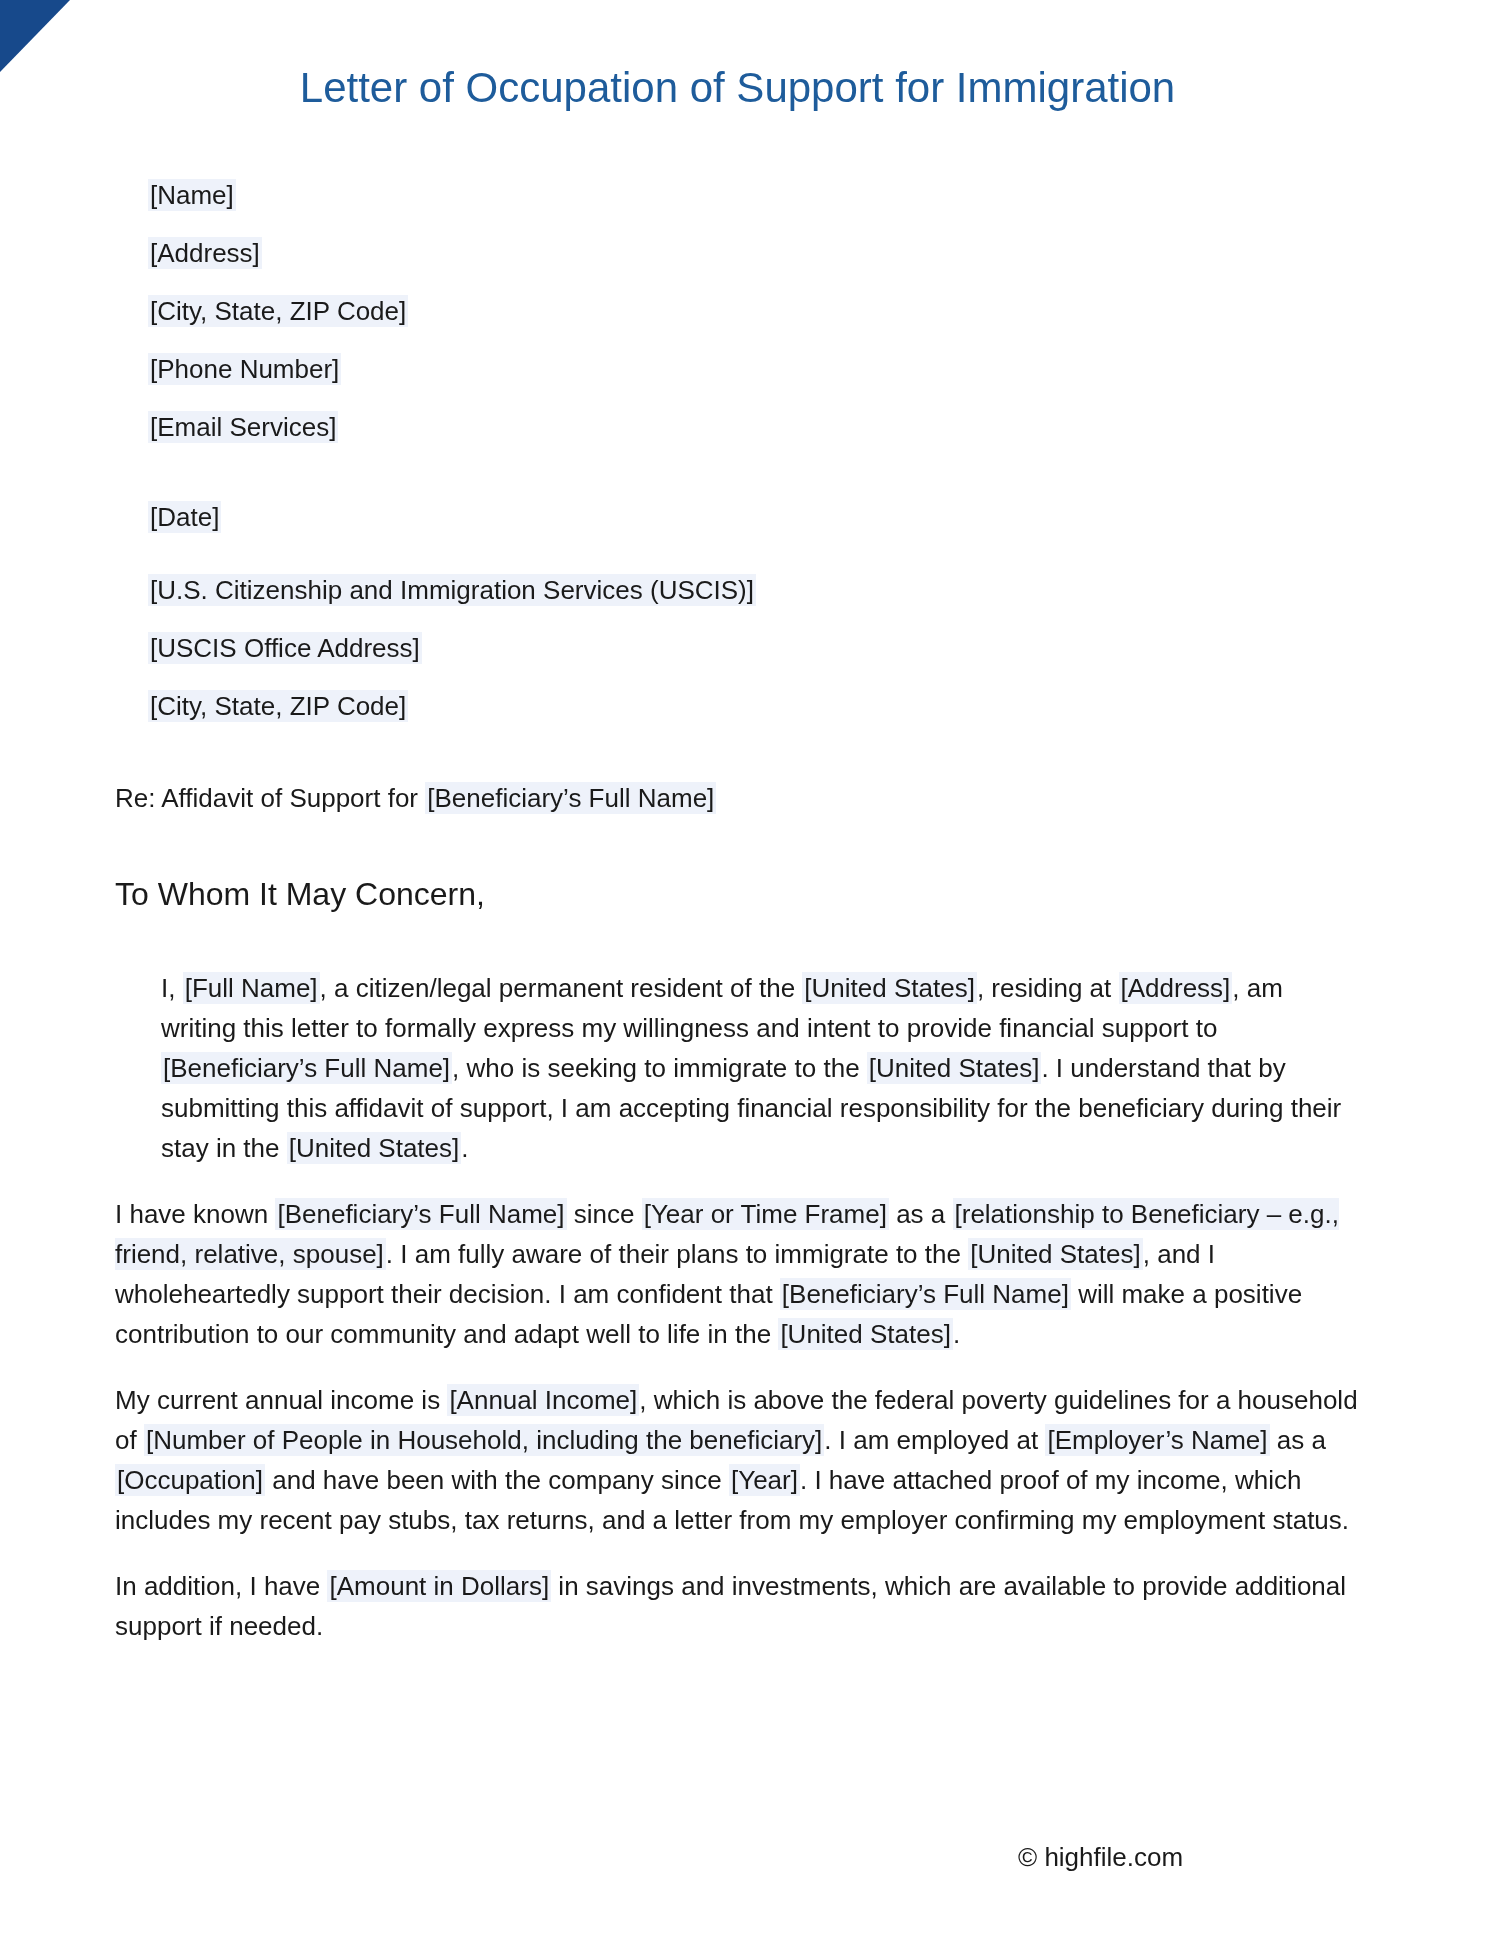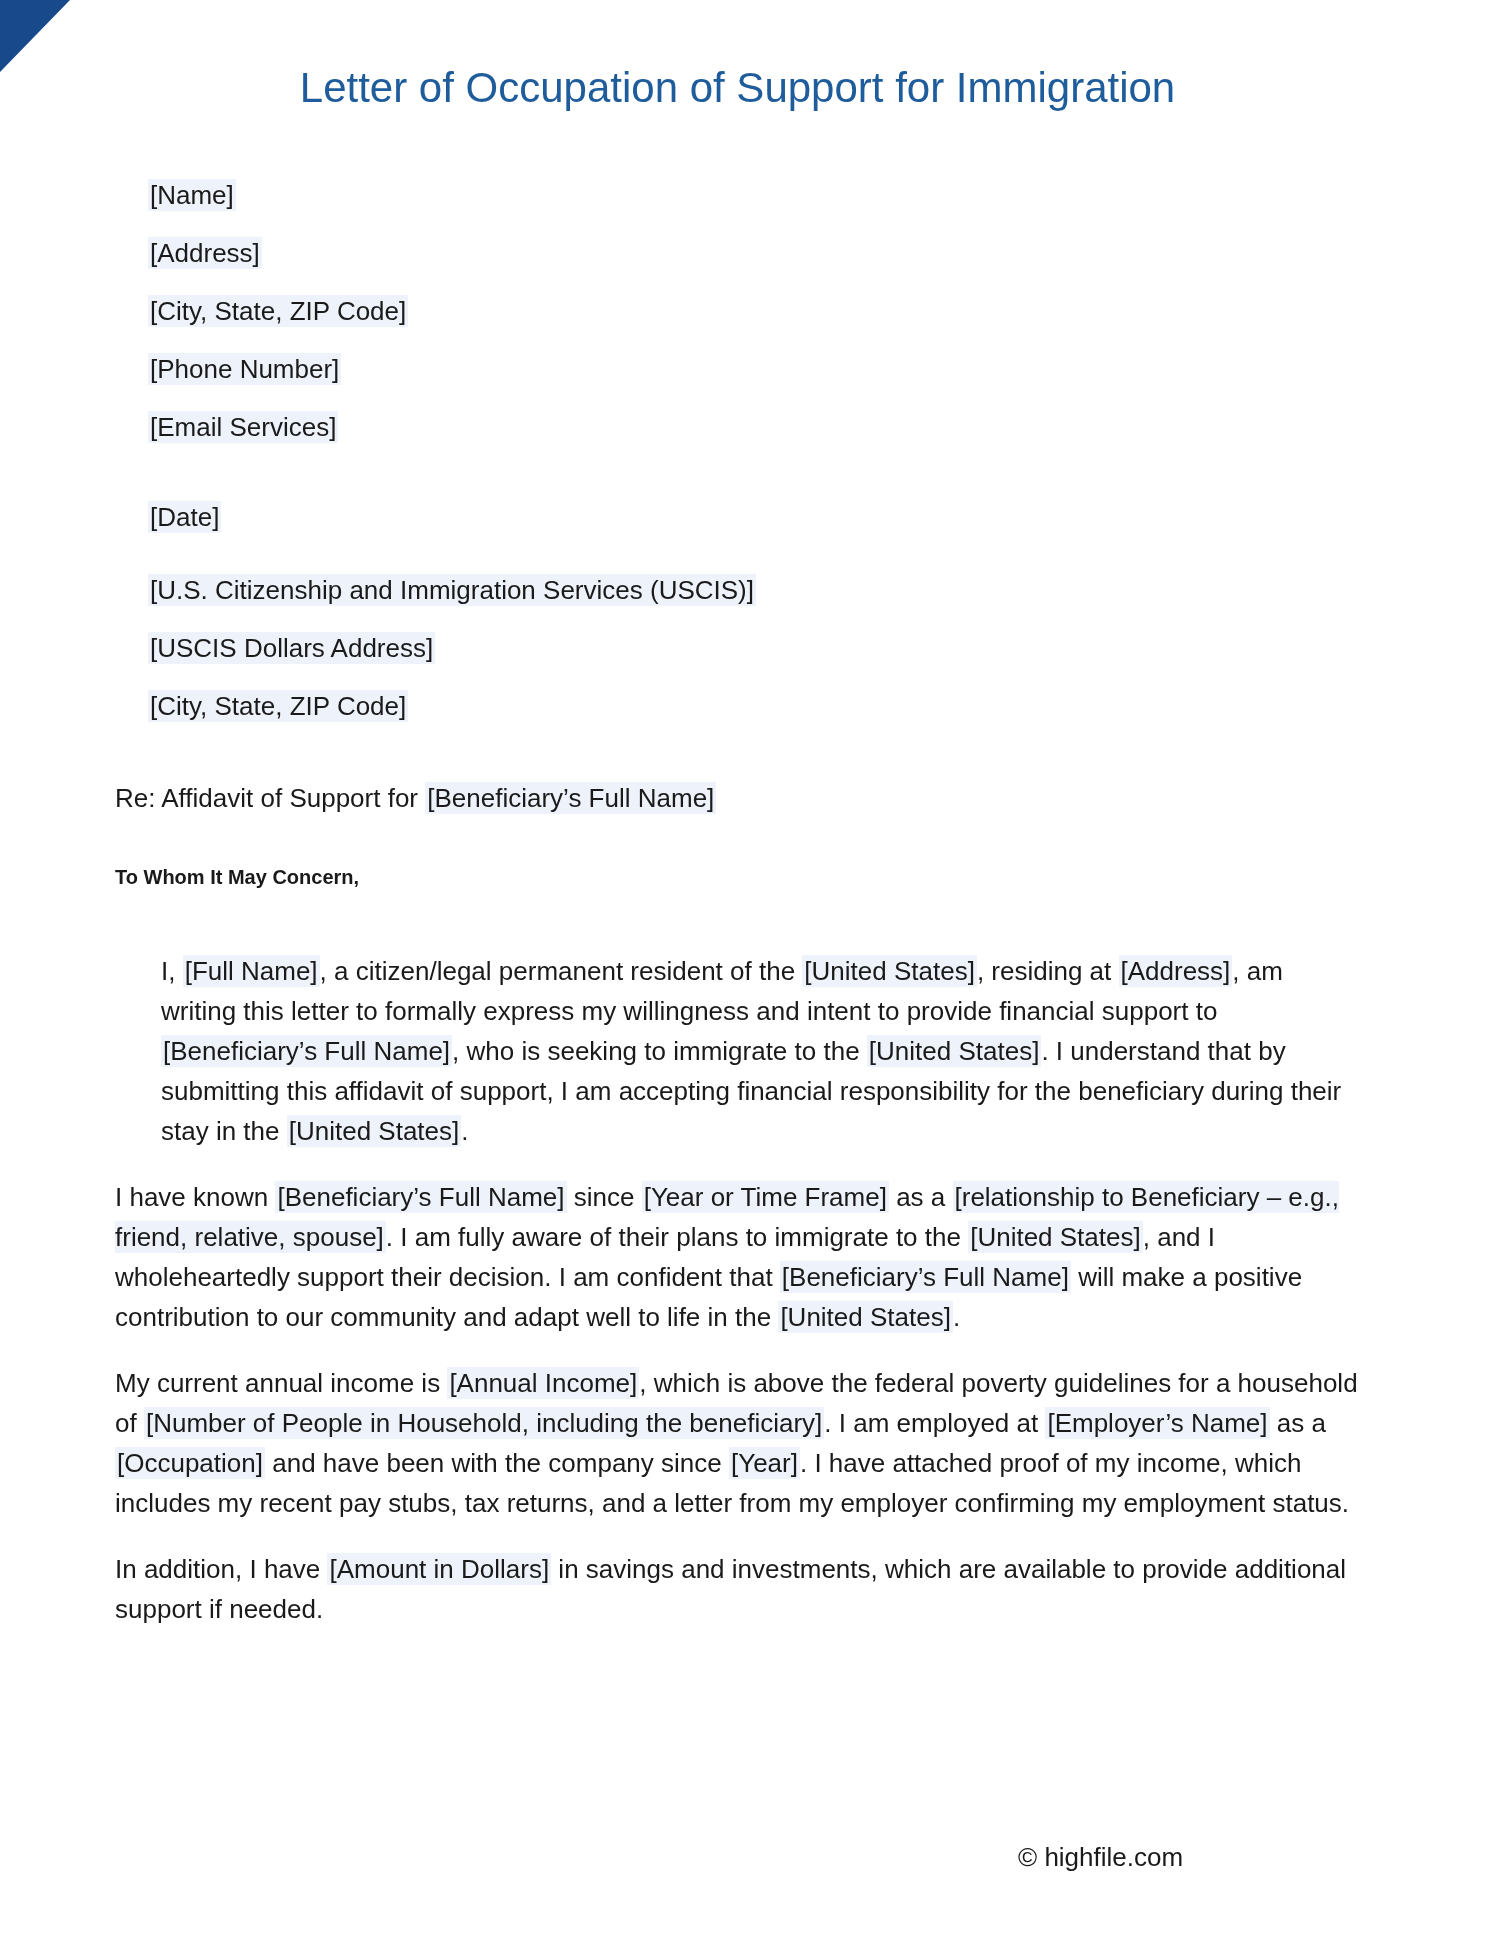--- a/index.html
+++ b/index.html
@@ -44,23 +44,23 @@
   .recipient{margin-top:33px;}
   .hl{
     background:var(--highlight);
     padding:1px 2px;
   }
   .subject{
     margin:52px 0 0 0;
     font-size:26px;line-height:40px;
   }
   .salutation{
-    margin:39px 0 0 0;
-    font-size:20px;line-height:40px;
-    font-weight:700;
+    margin:56px 0 0 0;
+    font-size:32px;line-height:40px;
+    font-weight:400;
   }
   .body-paragraph{
     margin:26px 0 0 0;
     font-size:26px;line-height:40px;
   }
   .body-paragraph.first{margin-top:54px;margin-left:46px;}
   .footer-credit{
     position:absolute;
     left:1018px;top:1842px;
     font-size:26px;line-height:30px;
@@ -84,21 +84,21 @@
     <p><span class="hl">[Phone Number]</span></p>
     <p><span class="hl">[Email Services]</span></p>
   </div>
 
   <div class="addr date-block">
     <p><span class="hl">[Date]</span></p>
   </div>
 
   <div class="addr recipient">
     <p><span class="hl">[U.S. Citizenship and Immigration Services (USCIS)]</span></p>
-    <p><span class="hl">[USCIS Dollars Address]</span></p>
+    <p><span class="hl">[USCIS Office Address]</span></p>
     <p><span class="hl">[City, State, ZIP Code]</span></p>
   </div>
 
   <p class="subject">Re: Affidavit of Support for <span class="hl">[Beneficiary’s Full Name]</span></p>
 
   <p class="salutation">To Whom It May Concern,</p>
 
   <p class="body-paragraph first">I, <span class="hl">[Full Name]</span>, a citizen/legal permanent resident of the <span class="hl">[United States]</span>, residing at <span class="hl">[Address]</span>, am writing this letter to formally express my willingness and intent to provide financial support to <span class="hl">[Beneficiary’s Full Name]</span>, who is seeking to immigrate to the <span class="hl">[United States]</span>. I understand that by submitting this affidavit of support, I am accepting financial responsibility for the beneficiary during their stay in the <span class="hl">[United States]</span>.</p>
   <p class="body-paragraph">I have known <span class="hl">[Beneficiary’s Full Name]</span> since <span class="hl">[Year or Time Frame]</span> as a <span class="hl">[relationship to Beneficiary – e.g., friend, relative, spouse]</span>. I am fully aware of their plans to immigrate to the <span class="hl">[United States]</span>, and I wholeheartedly support their decision. I am confident that <span class="hl">[Beneficiary’s Full Name]</span> will make a positive contribution to our community and adapt well to life in the <span class="hl">[United States]</span>.</p>
   <p class="body-paragraph">My current annual income is <span class="hl">[Annual Income]</span>, which is above the federal poverty guidelines for a household of <span class="hl">[Number of People in Household, including the beneficiary]</span>. I am employed at <span class="hl">[Employer’s Name]</span> as a <span class="hl">[Occupation]</span> and have been with the company since <span class="hl">[Year]</span>. I have attached proof of my income, which includes my recent pay stubs, tax returns, and a letter from my employer confirming my employment status.</p>

